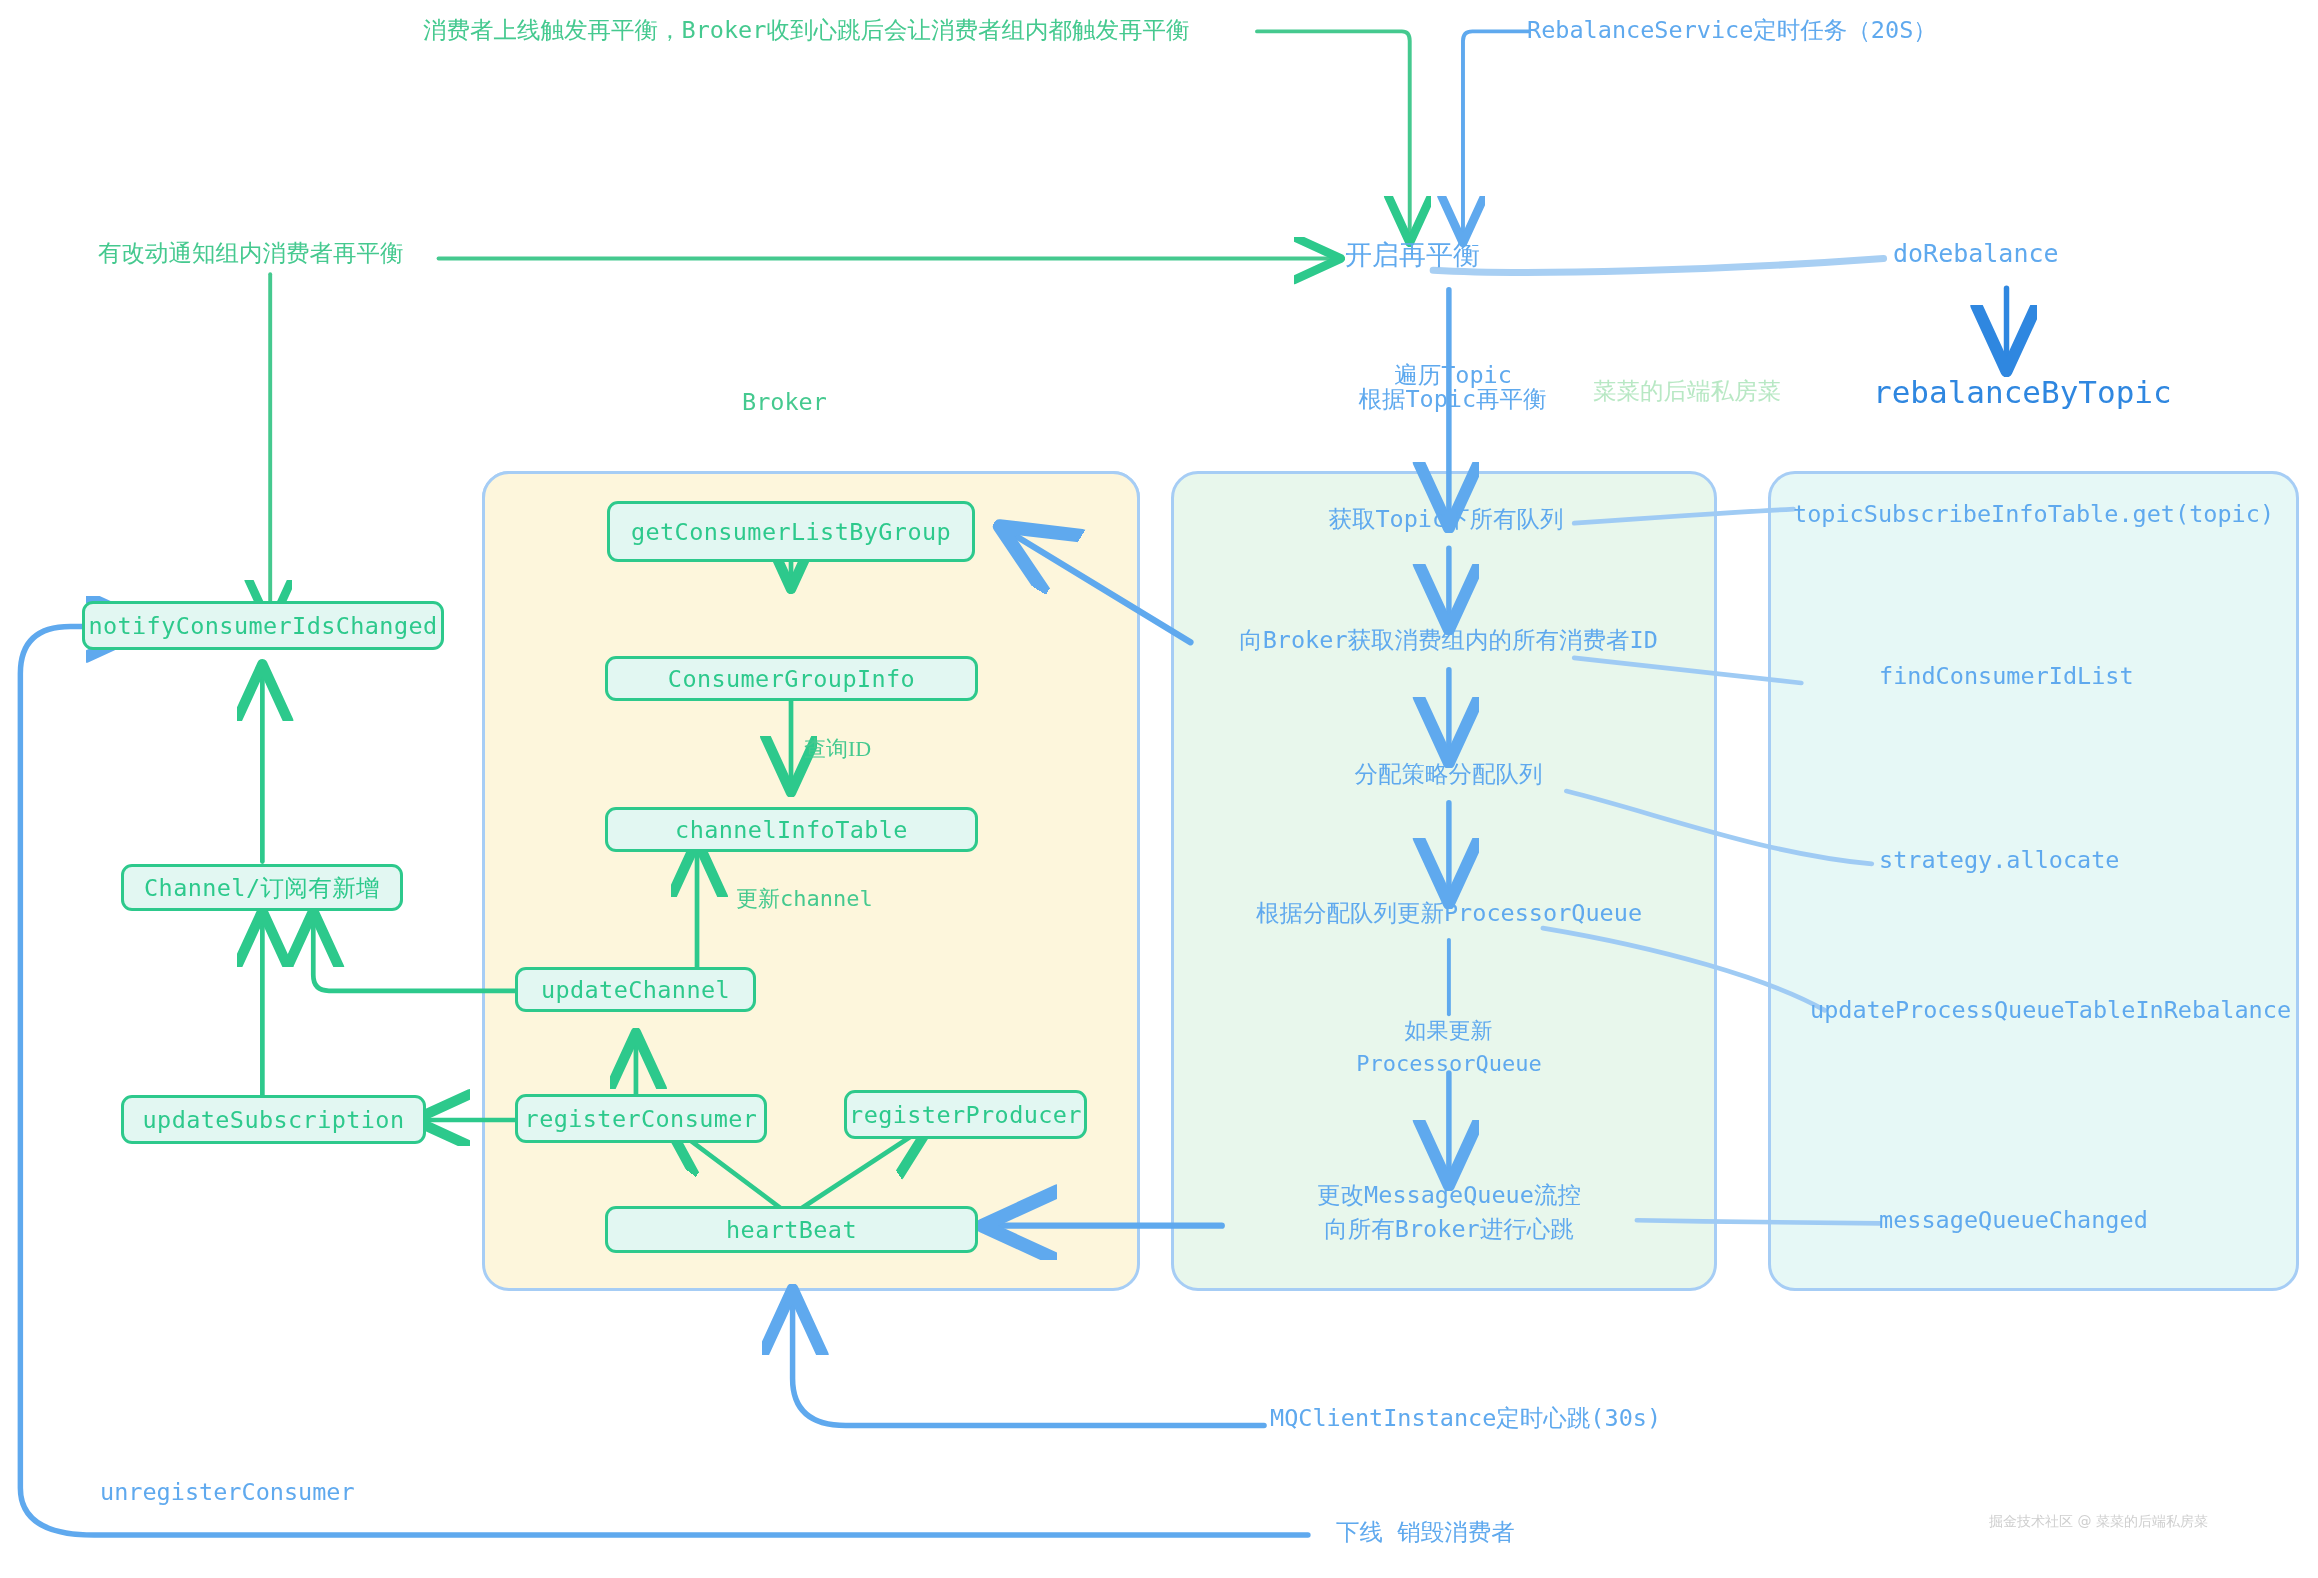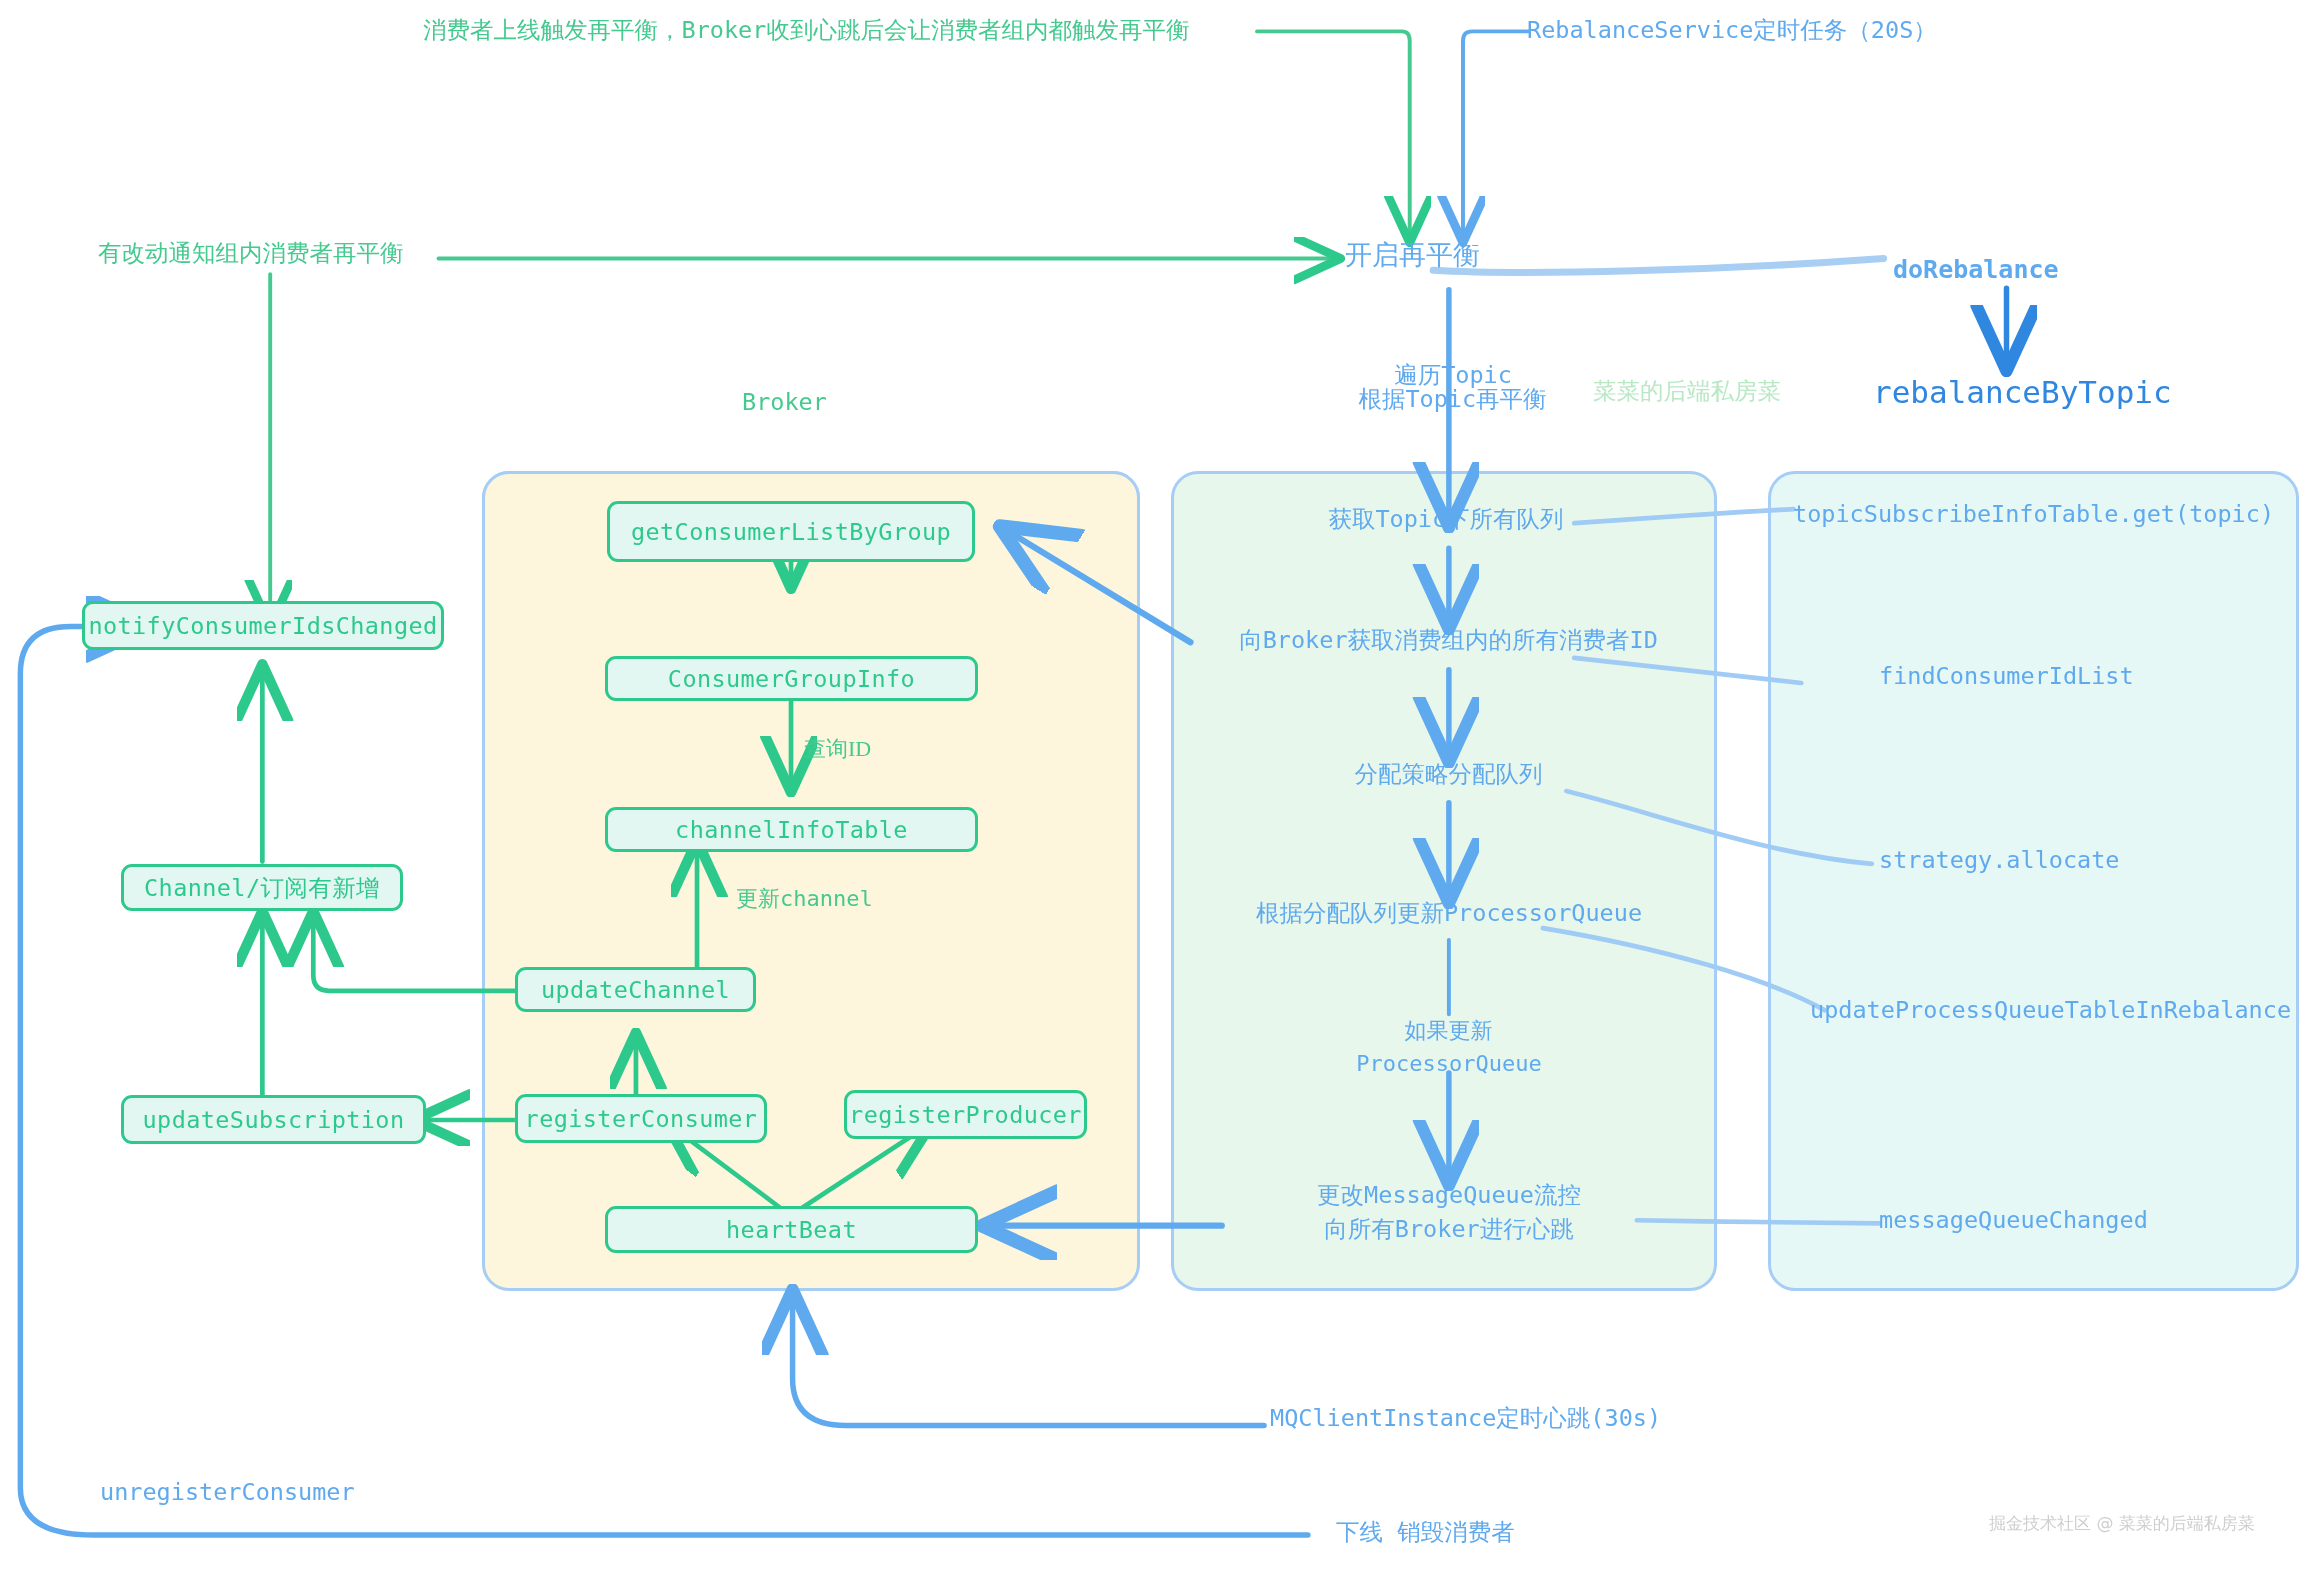--- a/index.html
+++ b/index.html
@@ -29,21 +29,21 @@
     white-space:nowrap;
     box-sizing:border-box;
   }
 
   
   .lbl{position:absolute;white-space:pre;line-height:1.22;}
   .lbl.green{color:#45c98f;}
   .lbl.blue{color:#5fa9ee;}
   .lbl.bluebig{color:#2f87e0;font-size:31px;}
   .lbl.palegreen{color:#b8e8c4;}
-  .lbl.watermark{color:#cfcfcf;font-family:"DejaVu Sans","Liberation Sans",sans-serif;font-size:17px;}
+  .lbl.watermark{color:#cfcfcf;font-family:"DejaVu Sans","Liberation Sans",sans-serif;font-size:14px;}
   .lbl.center{text-align:center;}
   .lbl.f30{font-size:23.5px;}
   .lbl.f28{font-size:22px;}
   .lbl.f32{font-size:25px;}
   .lbl.f34{font-size:27px;}
 </style>
 </head>
 <body>
 
 <div id="stage">
@@ -124,21 +124,21 @@
     </g>
   </svg>
 
   <div class="lbl green f30" style="left:423px;top:15.7px;">消费者上线触发再平衡，Broker收到心跳后会让消费者组内都触发再平衡</div>
   <div class="lbl blue f30" style="left:1527px;top:15.7px;">RebalanceService定时任务（20S）</div>
 
   <div class="lbl green f30" style="left:98px;top:239px;">有改动通知组内消费者再平衡</div>
 
   <div class="lbl blue f34" style="left:1345px;top:239px;">开启再平衡</div>
 
-  <div class="lbl blue f32" style="left:1893px;top:255px;font-weight:bold;">doRebalance</div>
+  <div class="lbl blue f32" style="left:1893px;top:239px;">doRebalance</div>
   <div class="lbl bluebig" style="left:1873px;top:374px;">rebalanceByTopic</div>
 
   <div class="lbl blue f30 center" style="left:1355px;top:361px;width:196px;">遍历Topic</div>
   <div class="lbl blue f30 center" style="left:1331px;top:385px;width:243px;">根据Topic再平衡</div>
 
   <div class="lbl palegreen f30" style="left:1593px;top:377px;">菜菜的后端私房菜</div>
 
   <div class="lbl green f30" style="left:742px;top:388px;">Broker</div>
 
   <div class="node" style="left:607px;top:501px;width:368px;height:61px;">

